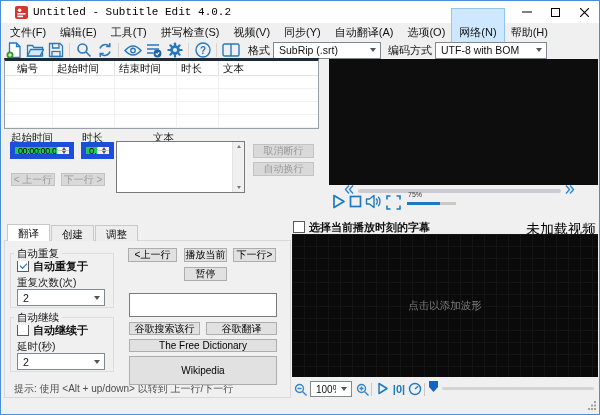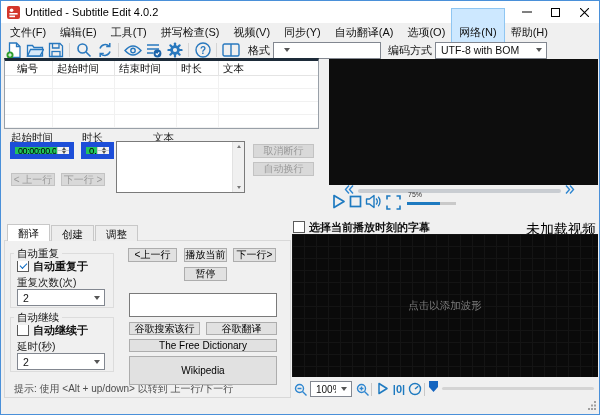--- a/index.html
+++ b/index.html
@@ -1,21 +1,21 @@
 <!DOCTYPE html>
 <html><head>
 <meta charset="utf-8">
 <style>
   * { box-sizing: border-box; }
   html,body { margin:0; padding:0; width:600px; height:415px; overflow:hidden; background:#f0f0f0; }
   .win { position:relative; width:600px; height:415px; border:1px solid #4a90d9; background:#f0f0f0;
          font-family:"Liberation Sans","DejaVu Sans",sans-serif; font-size:11px; color:#111; }
 
   
-  .titlebar { position:absolute; left:0; top:0; width:100%; height:22px; background:#fff; display:flex; align-items:center; padding-left:6px; }
+  .titlebar { position:absolute; left:0; top:0; width:100%; height:22px; background:#fff; display:flex; align-items:center; padding-left:14px;font-family:Liberation Mono, monospace; }
   .title-text { margin-left:5px; font-size:11px; color:#000; white-space:nowrap; }
   .win-controls { margin-left:auto; display:flex; height:100%; }
   .win-btn { width:29px; height:100%; display:flex; align-items:center; justify-content:center; }
 
   
   .menubar { position:absolute; left:0; top:22px; width:100%; height:19px; display:flex; align-items:center; padding-left:2px; background:#f0f0f0; }
   .menu-item { padding:16px 7px; white-space:nowrap; }
   .menu-item.highlight { background:#cde8ff; outline:1px solid #8fc6f2; }
 
   
@@ -226,20 +226,21 @@
     <div class="tb-btn">
       <span style="display:flex">
         <svg width="18" height="14" viewBox="0 0 18 14" fill="none" stroke="#2878be" stroke-width="1.4">
             <rect x="1" y="1" width="16" height="12" rx="1.5"></rect>
             <path d="M9 1 v12"></path>
           </svg>
       </span>
     </div>
     <span class="tb-label">格式</span>
     <div class="combo" style="width:108px">
+      <span class="combo-text">SubRip (.srt)</span>
       <span class="caret"></span>
     </div>
     <span class="tb-label">编码方式</span>
     <div class="combo" style="width:112px">
       <span class="combo-text">UTF-8 with BOM</span>
       <span class="caret"></span>
     </div>
   </div>
 
   <div class="listview">

